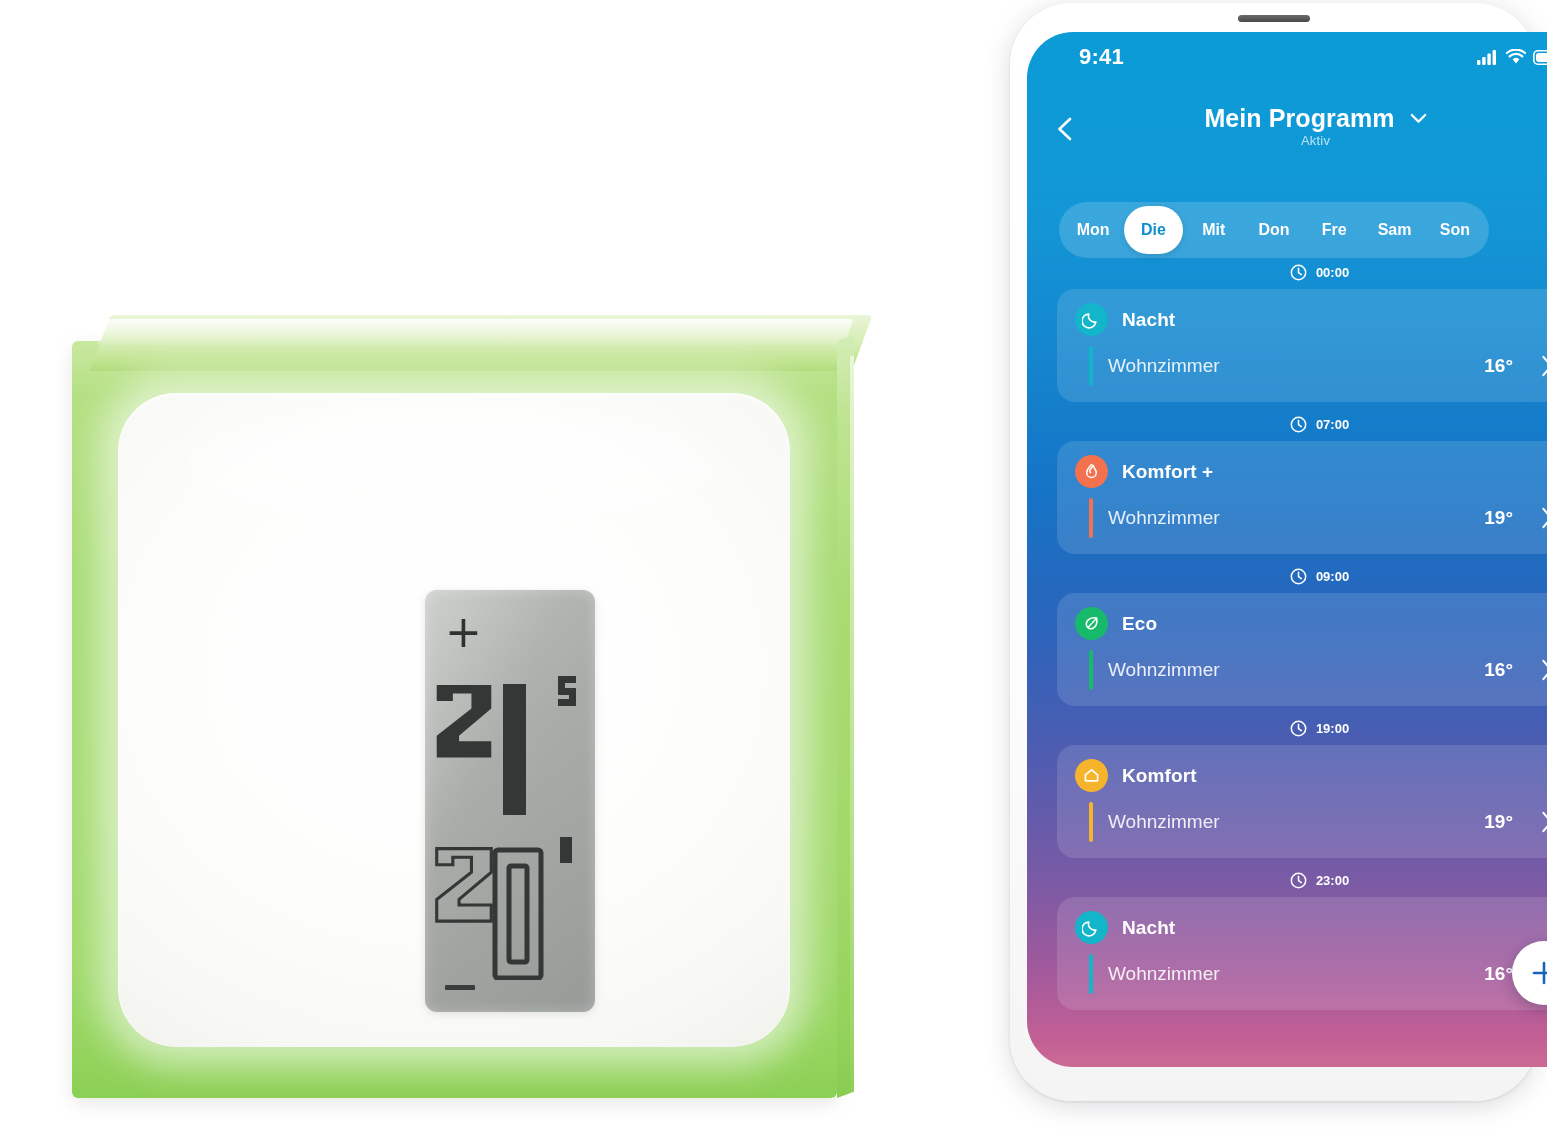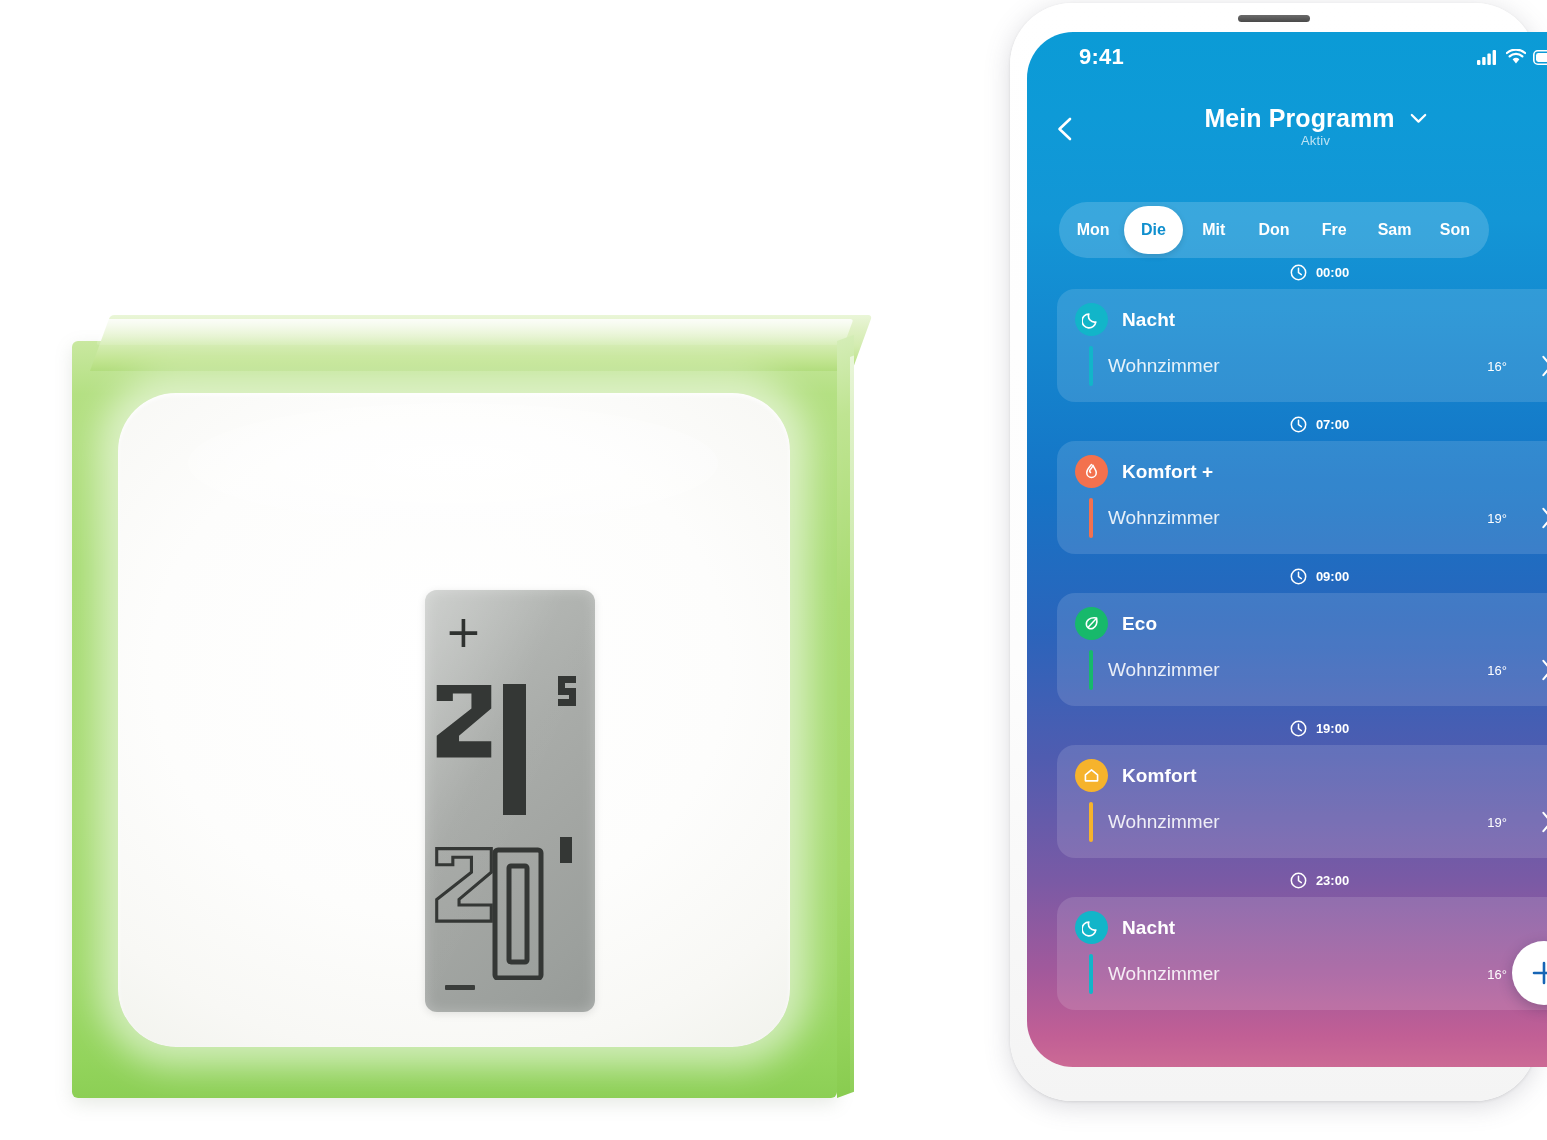--- a/index.html
+++ b/index.html
@@ -432,23 +432,23 @@
     flex: none;
   }
   .room-name {
     color: rgba(255,255,255,0.88);
     font-size: 19px;
     flex: 1;
     margin-left: 1px;
   }
   .temp-val {
     color: #ffffff;
-    font-size: 13px;
-    font-weight: normal;
-    margin-right: 20px;
+    font-size: 19px;
+    font-weight: bold;
+    margin-right: 14px;
   }
   .chev {
     width: 13px; height: 22px;
     flex: none;
     margin-right: 2px;
   }
 
   
   .fab {
     position: absolute;

